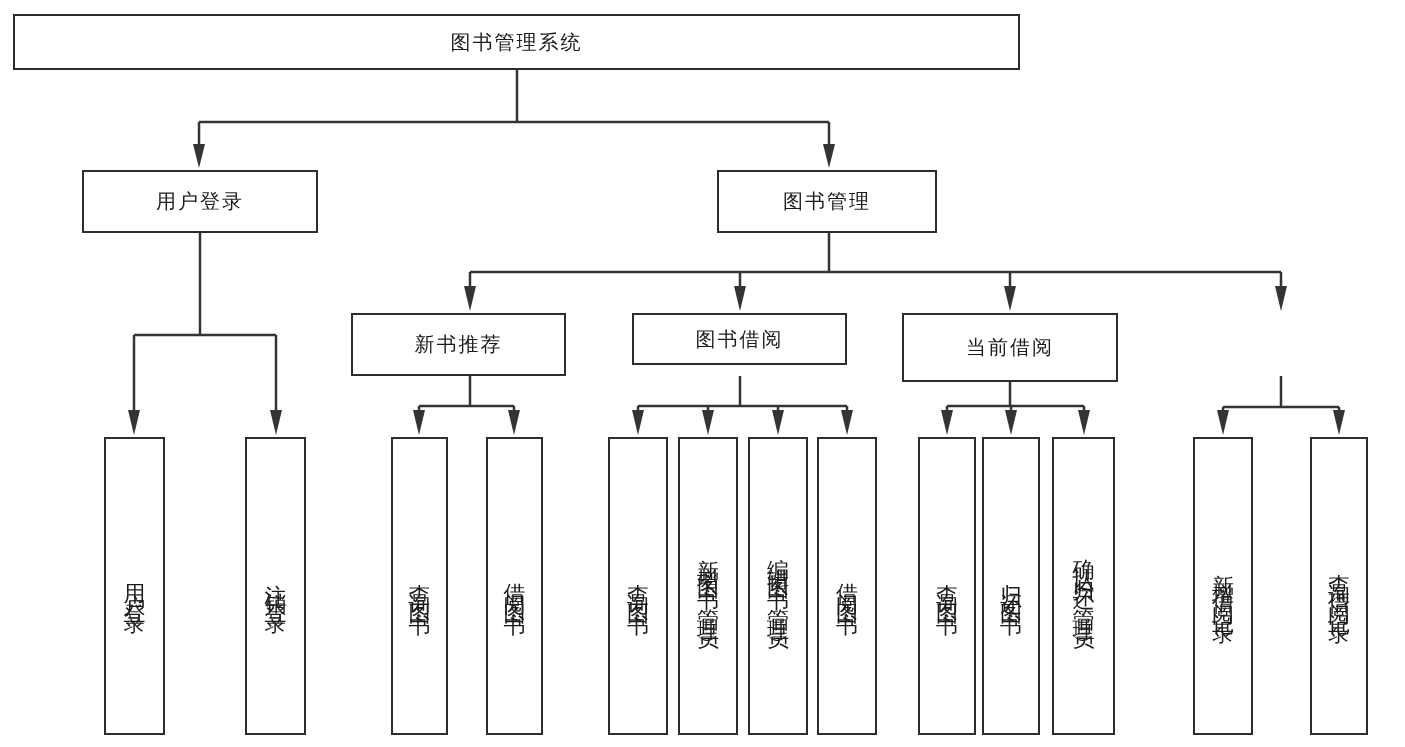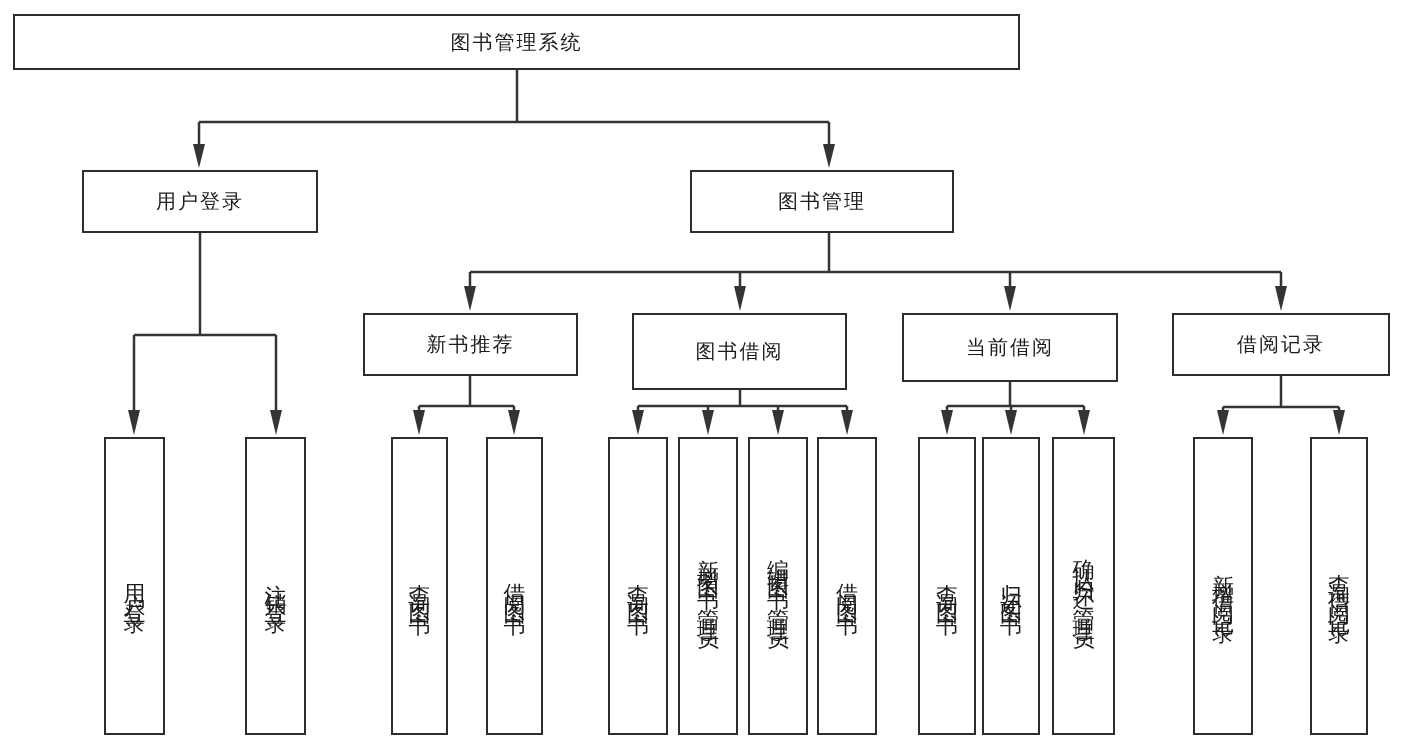--- a/index.html
+++ b/index.html
@@ -87,35 +87,32 @@
     <polygon points="1339,435 1333,410 1345,410"></polygon>
   </svg>
 
   <div class="node h root" style="left:13px;top:14px;width:1007px;height:56px">
     <span>图书管理系统</span>
   </div>
 
   <div class="node h" style="left:82px;top:170px;width:236px;height:63px">
     <span>用户登录</span>
   </div>
-  <div class="node h" style="left:690px;top:170px;width:264px;height:63px">
+  <div class="node h" style="left:717px;top:170px;width:220px;height:63px">
     <span>图书管理</span>
   </div>
 
-  <div class="node h" style="left:363px;top:313px;width:215px;height:63px">
+  <div class="node h" style="left:351px;top:313px;width:215px;height:63px">
     <span>新书推荐</span>
   </div>
-  <div class="node h" style="left:632px;top:313px;width:215px;height:77px">
+  <div class="node h" style="left:632px;top:313px;width:215px;height:52px">
     <span>图书借阅</span>
   </div>
   <div class="node h" style="left:902px;top:313px;width:216px;height:69px">
     <span>当前借阅</span>
-  </div>
-  <div class="node h" style="left:1172px;top:313px;width:218px;height:63px">
-    <span>借阅记录</span>
   </div>
 
   <div class="node v" style="left:104px;top:437px;width:61px;height:298px">
     <span>用户登录</span>
   </div>
   <div class="node v" style="left:245px;top:437px;width:61px;height:298px">
     <span>注销登录</span>
   </div>
 
   <div class="node v" style="left:391px;top:437px;width:57px;height:298px">

